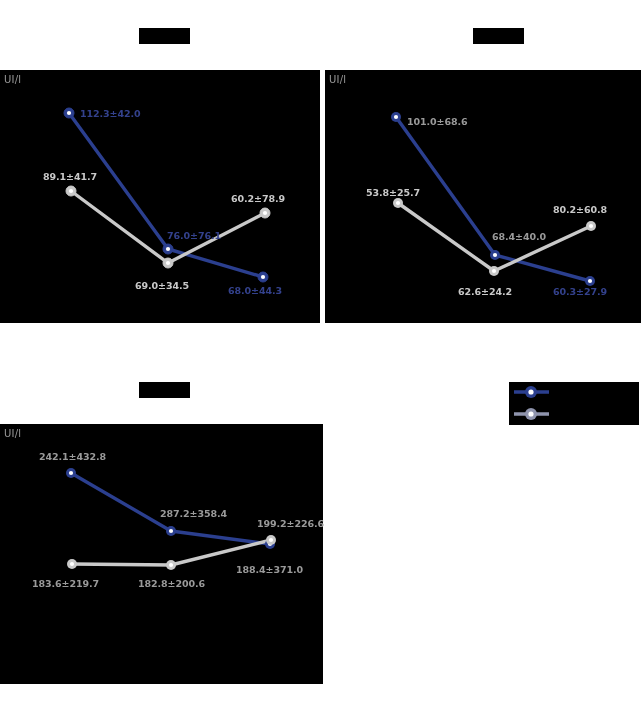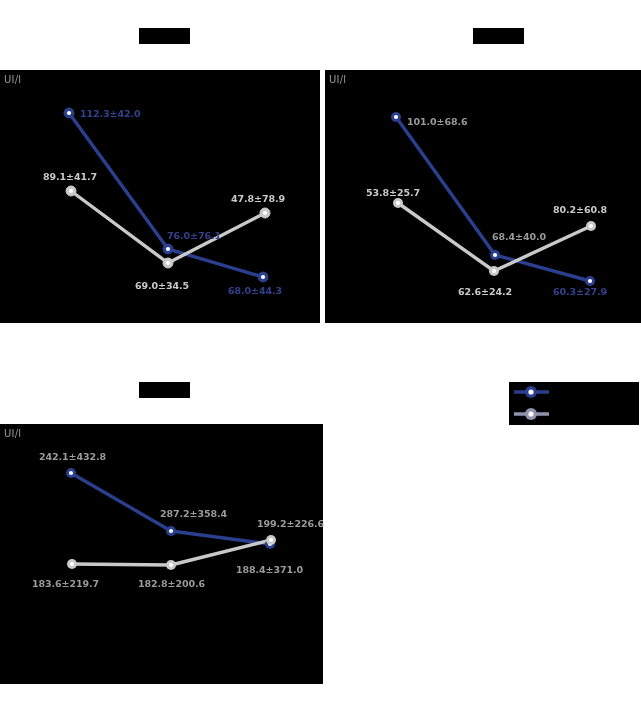--- a/index.html
+++ b/index.html
@@ -63,21 +63,21 @@
     <circle cx="265" cy="185" r="5" fill="#c9c9c9" stroke="#c9c9c9" stroke-width="1"></circle>
     <circle cx="265" cy="185" r="2.1" fill="#ffffff"></circle>
   </svg>
 
   <div class="pt-label blue" style="left:80px;top:80px;">112.3±42.0</div>
   <div class="pt-label blue" style="left:167px;top:202px;">76.0±76.1</div>
   <div class="pt-label blue" style="left:228px;top:257px;">68.0±44.3</div>
 
   <div class="pt-label gray" style="left:43px;top:143px;">89.1±41.7</div>
   <div class="pt-label gray" style="left:135px;top:252px;text-align:center;">69.0±34.5</div>
-  <div class="pt-label gray" style="left:231px;top:165px;">47.8±78.9</div>
+  <div class="pt-label gray" style="left:231px;top:165px;">60.2±78.9</div>
 
   <div class="redact" style="left:0;top:280px;width:320px;height:15px;"></div>
 </div>
 
 <div class="panel" style="left:325px;top:28px;width:316px;height:295px;">
 
   <div class="redact" style="left:148px;top:0px;width:51px;height:16px;"></div>
 
   <div class="plot-bg" style="left:0;top:42px;width:316px;height:253px;"></div>
 

